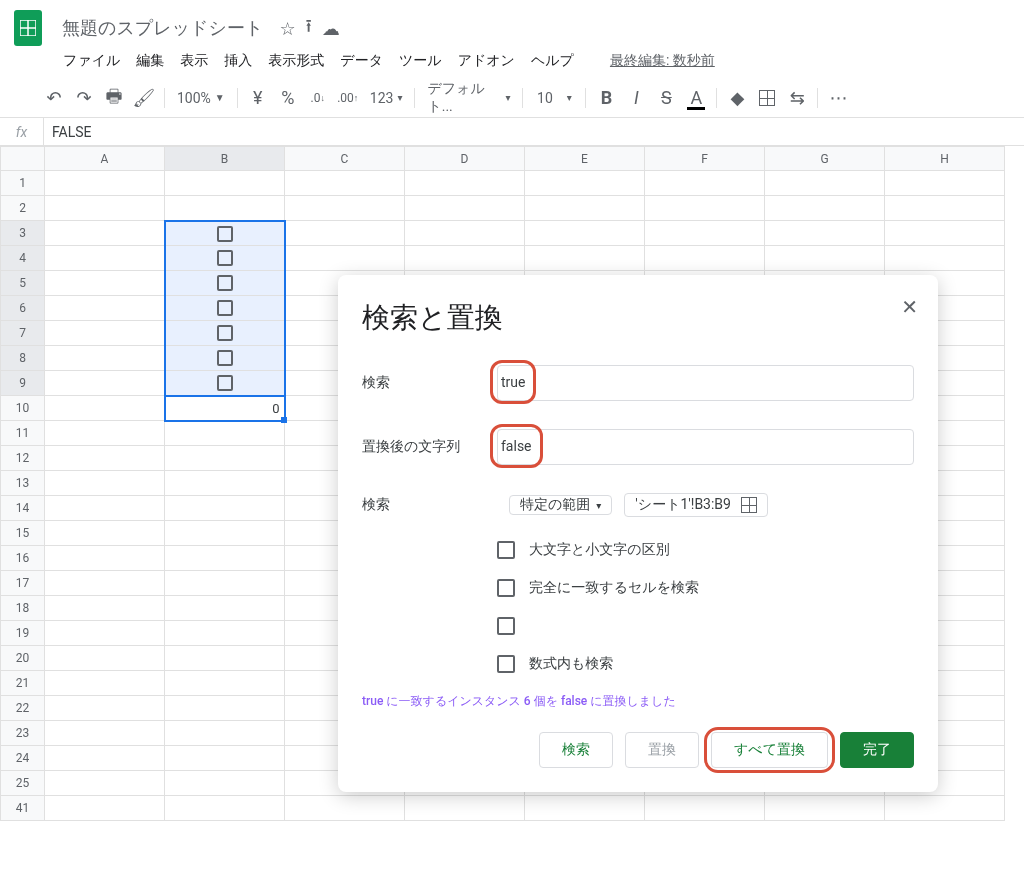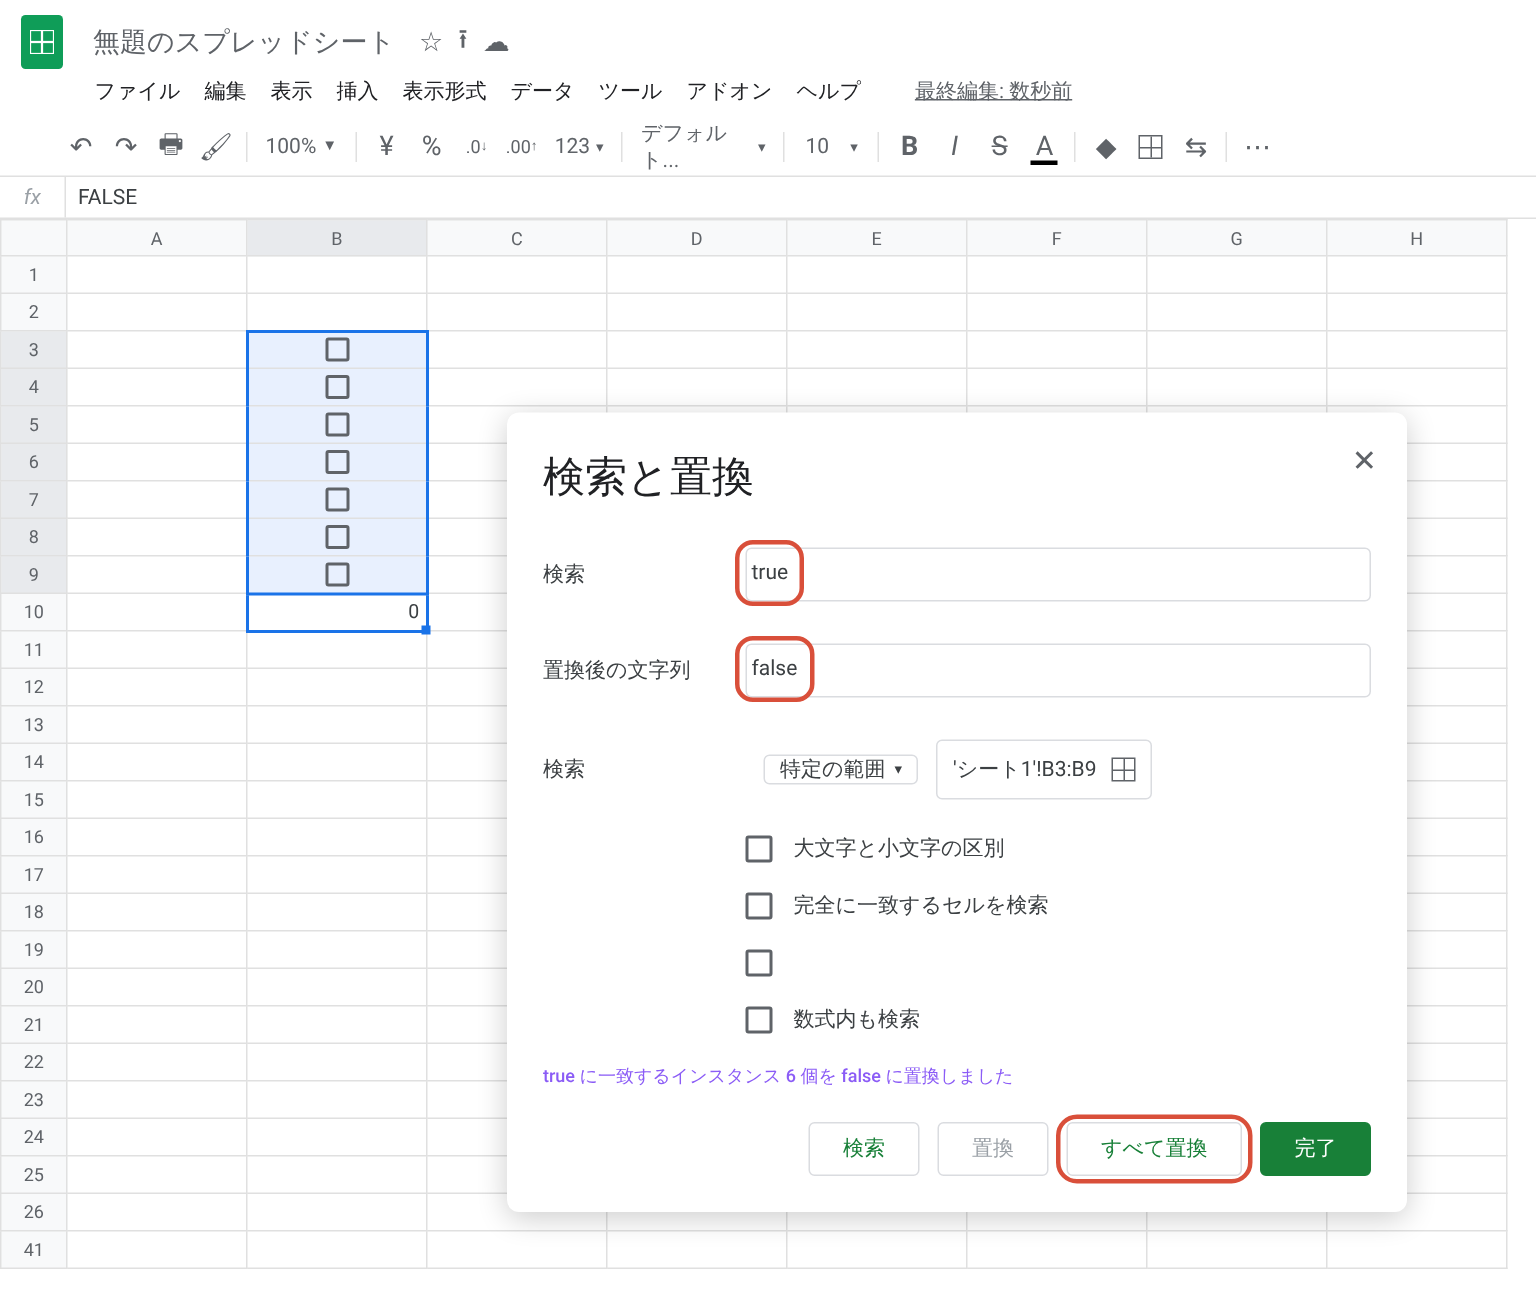--- a/index.html
+++ b/index.html
@@ -54,21 +54,21 @@
 
 .dialog { position: absolute; left: 338px; top: 275px; width: 600px; background: #fff; border-radius: 8px; box-shadow: 0 4px 20px rgba(0,0,0,0.2); padding: 24px; }
 .dialog-title { font-size: 28px; color: #202124; margin-bottom: 28px; }
 .close-x { position: absolute; right: 20px; top: 20px; font-size: 20px; color: #5f6368; cursor: pointer; }
 .field-row { display: flex; align-items: center; margin-bottom: 28px; }
 .field-label { width: 135px; font-size: 14px; color: #3c4043; }
 .field-input { flex: 1; height: 36px; border: 1px solid #dadce0; border-radius: 4px; padding: 0 12px; font-size: 14px; position: relative; display:flex; align-items:center; }
 .hilite { position: absolute; border: 3px solid #d94f3a; border-radius: 12px; left: -8px; top: -6px; padding: 2px 8px; height: 44px; display:flex; align-items:center; pointer-events:none; }
 .scope-row { display: flex; align-items: center; gap: 12px; margin-bottom: 24px; }
 .select-box { height: 20px; border: 1px solid #dadce0; border-radius: 4px; padding: 0 10px; display:flex; align-items:center; gap:6px; font-size:14px; }
-.range-box { height: 40px; border: 1px solid #dadce0; border-radius: 4px; padding: 0 10px; display:flex; align-items:center; gap:10px; font-size:14px; }
+.range-box { height: 24px; border: 1px solid #dadce0; border-radius: 4px; padding: 0 10px; display:flex; align-items:center; gap:10px; font-size:14px; }
 .grid-icon { width: 16px; height: 16px; border: 1px solid #5f6368; display:inline-block; position:relative; }
 .grid-icon::before { content:""; position:absolute; left:0; right:0; top:50%; border-top:1px solid #5f6368; }
 .grid-icon::after { content:""; position:absolute; top:0; bottom:0; left:50%; border-left:1px solid #5f6368; }
 .check-row { display: flex; align-items: center; gap: 14px; margin-bottom: 20px; padding-left: 135px; }
 .checkbox-sq { width: 18px; height: 18px; border: 2px solid #5f6368; border-radius: 2px; }
 .check-label { font-size: 14px; color: #3c4043; }
 .help-link { color: #1a73e8; margin-left: 6px; }
 .result-msg { font-size: 12px; font-weight: 500; color: #8b5cf6; margin: 16px 0 22px 0; }
 .btn-row { display: flex; justify-content: flex-end; gap: 12px; }
 .btn { height: 36px; padding: 0 22px; border-radius: 4px; border: 1px solid #dadce0; background: #fff; font-size: 14px; color: #188038; cursor: pointer; display:flex; align-items:center; font-weight:500; }
@@ -445,31 +445,20 @@
           <td class="cell"></td>
           <td class="cell"></td>
           <td class="cell"></td>
           <td class="cell"></td>
           <td class="cell"></td>
           <td class="cell"></td>
           <td class="cell"></td>
           <td class="cell"></td>
         </tr>
         <tr>
-          <th class="row-h">26</th>
-          <td class="cell"></td>
-          <td class="cell"></td>
-          <td class="cell"></td>
-          <td class="cell"></td>
-          <td class="cell"></td>
-          <td class="cell"></td>
-          <td class="cell"></td>
-          <td class="cell"></td>
-        </tr>
-        <tr>
           <th class="row-h">41</th>
           <td class="cell"></td>
           <td class="cell"></td>
           <td class="cell"></td>
           <td class="cell"></td>
           <td class="cell"></td>
           <td class="cell"></td>
           <td class="cell"></td>
           <td class="cell"></td>
         </tr>

